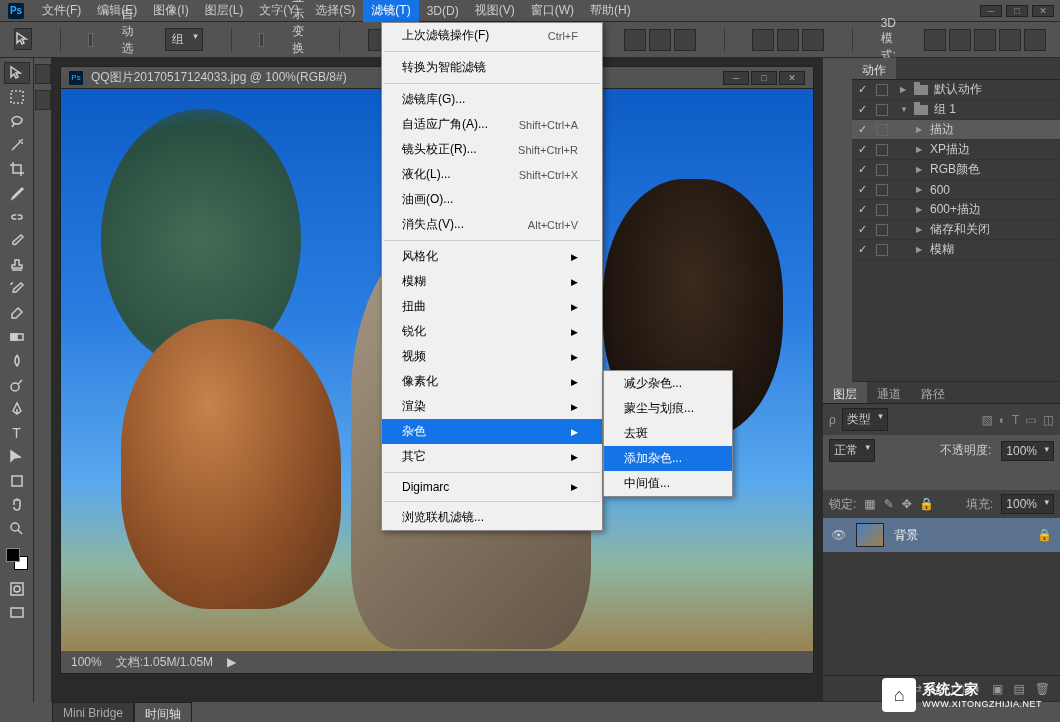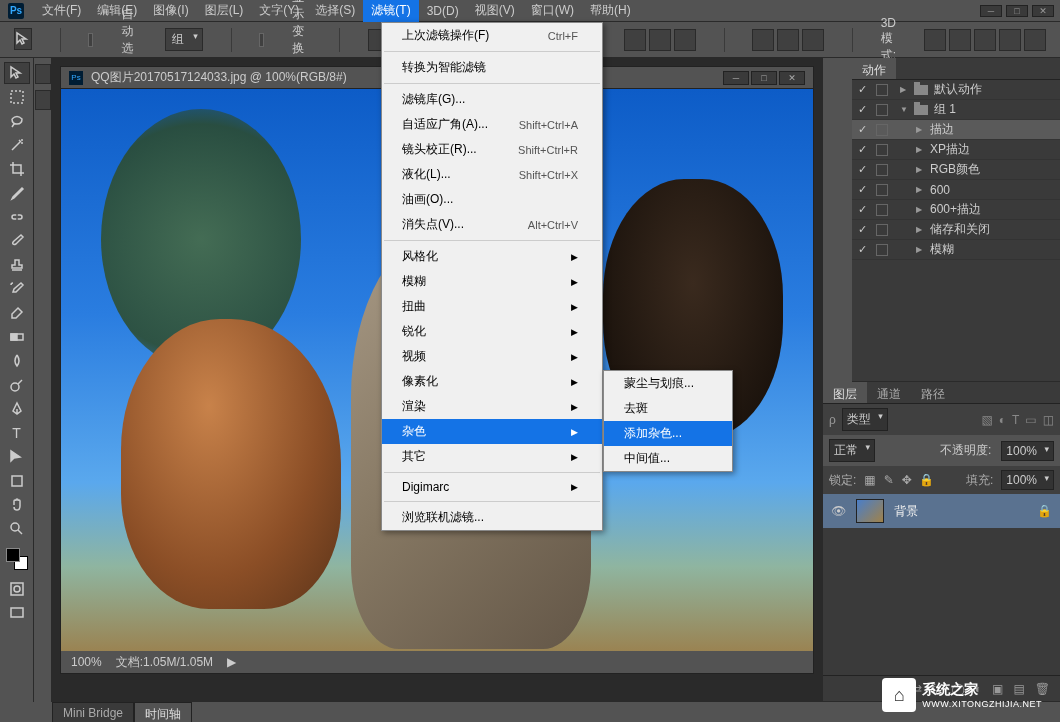--- a/index.html
+++ b/index.html
@@ -67,21 +67,21 @@
 .chk { width: 12px; color: #ccc; font-size: 11px; }
 .box { width: 12px; height: 12px; border: 1px solid #666; }
 .tri { font-size: 8px; color: #999; width: 8px; }
 .folder-icon { width: 14px; height: 10px; background: #888; position: relative; }
 .folder-icon::before { content: ""; position: absolute; top: -3px; left: 0; width: 6px; height: 3px; background: #888; }
 
 .layers-head { display: flex; align-items: center; gap: 6px; padding: 4px 6px; background: #404040; }
 .layers-row { display: flex; align-items: center; padding: 4px 6px; gap: 10px; color: #ccc; }
 .sel-dd { background: #333; border: 1px solid #222; color: #ccc; padding: 2px 16px 2px 4px; position: relative; }
 .sel-dd::after { content: "▾"; position: absolute; right: 4px; font-size: 9px; }
-.lock-row { display: flex; align-items: center; gap: 8px; padding: 4px 6px; color: #aaa; background: #404040; }
+.lock-row { display: flex; align-items: center; gap: 8px; padding: 4px 6px; color: #aaa; background: #404040; margin-top: 24px; }
 .layer-item { display: flex; align-items: center; height: 34px; padding: 0 8px; gap: 10px; background: #5a7290; color: #eee; }
 .eye { color: #ccc; }
 .thumb { width: 28px; height: 24px; background: linear-gradient(135deg, #4a7ec8 0%, #a0824a 100%); border: 1px solid #222; }
 .lock-pad { margin-left: auto; color: #ddd; }
 .layers-footer { height: 26px; background: #3a3a3a; display: flex; align-items: center; justify-content: flex-end; gap: 10px; padding: 0 10px; color: #999; border-top: 1px solid #222; }
 .layers-footer span { font-size: 12px; }
 
 
 .dropdown { position: absolute; background: #f0f0f0; border: 1px solid #888; box-shadow: 2px 2px 6px rgba(0,0,0,0.4); z-index: 100; }
 .dd-item { display: flex; justify-content: space-between; align-items: center; padding: 4px 24px 4px 20px; color: #000; white-space: nowrap; min-height: 22px; }
@@ -528,20 +528,23 @@
       <span class="dd-arrow">▶</span>
     </div>
     <div class="dd-sep"></div>
     <div class="dd-item">
       <span>浏览联机滤镜...</span>
     </div>
   </div>
 
 <div class="dropdown" id="noise-menu" style="left:603px; top:370px; width:130px;">
     <div class="dd-item">
+      <span>减少杂色...</span>
+    </div>
+    <div class="dd-item">
       <span>蒙尘与划痕...</span>
     </div>
     <div class="dd-item">
       <span>去斑</span>
     </div>
     <div class="dd-item sel">
       <span>添加杂色...</span>
     </div>
     <div class="dd-item">
       <span>中间值...</span>

